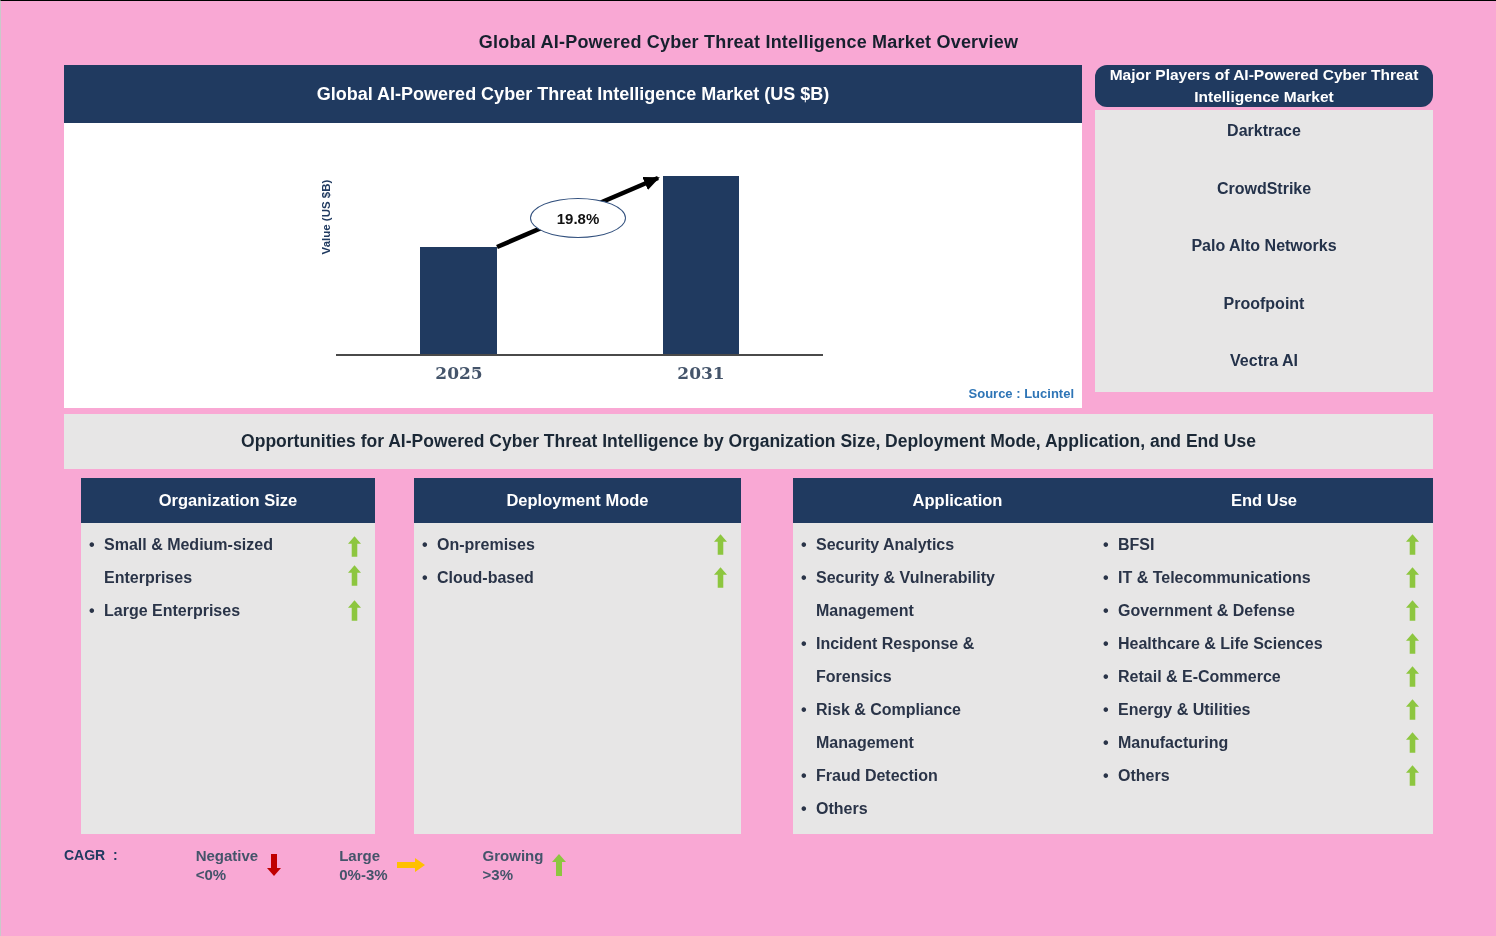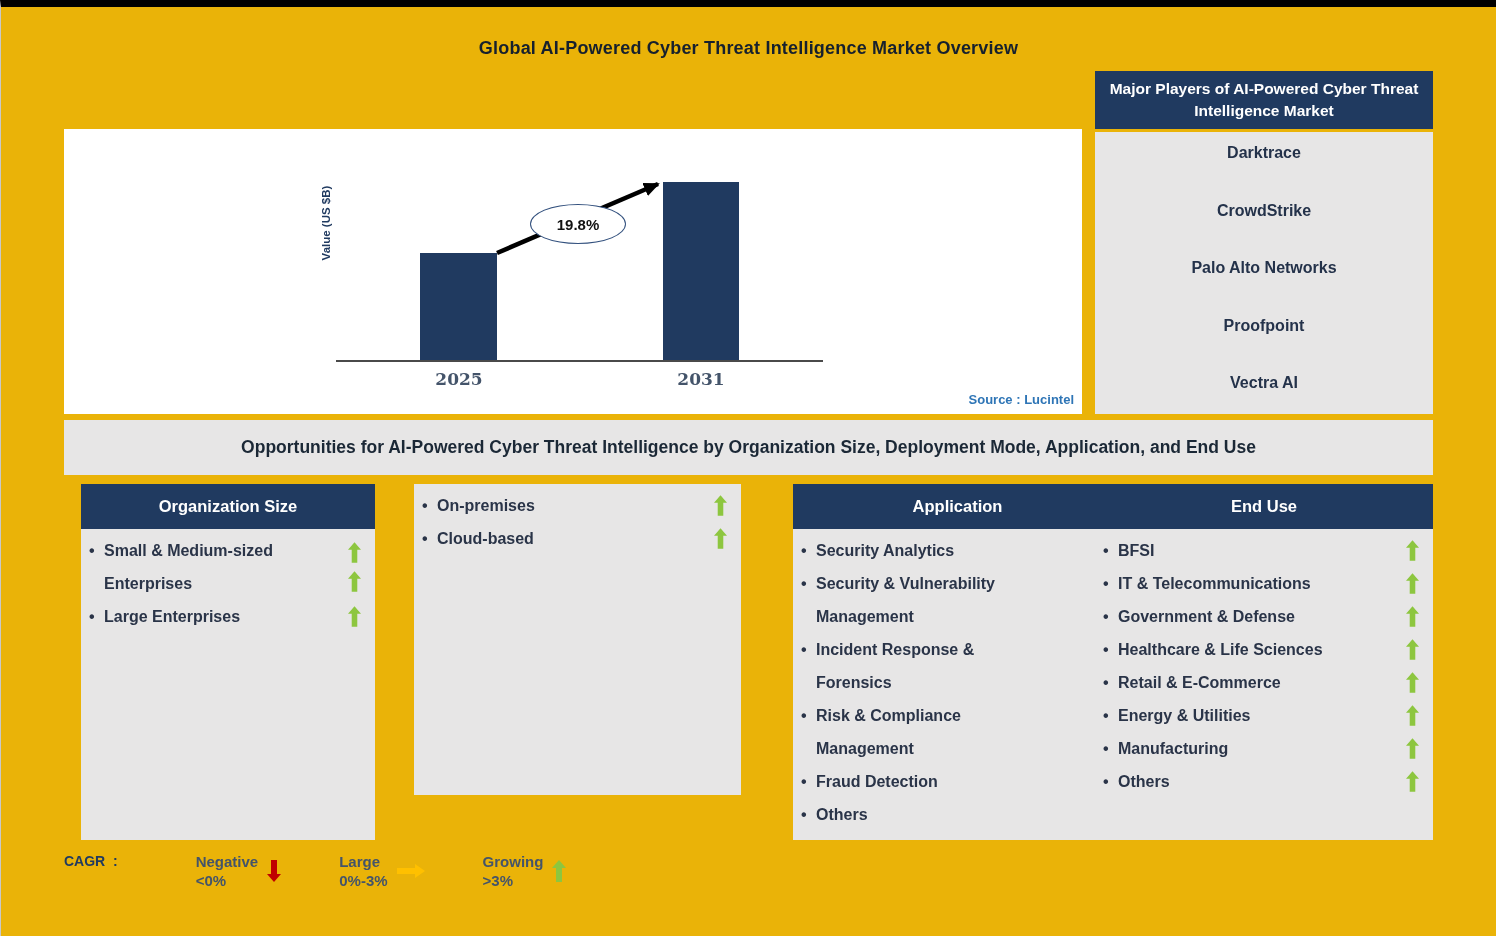--- a/index.html
+++ b/index.html
@@ -1,19 +1,19 @@
 <!DOCTYPE html>
 <html><head>
 <meta charset="utf-8">
 <style>
   * { margin:0; padding:0; box-sizing:border-box; }
   html,body { width:1496px; height:936px; background:#ffffff; overflow:hidden;
               font-family:"Liberation Sans", sans-serif; }
-  .page { position:relative; width:1496px; height:936px; background:#eab308;
-          border-left:1px solid #c9c9c9; border-top:7px solid #000000; }
+  .page { position:relative; width:1496px; height:936px; background:#f9a8d4;
+          border-left:1px solid #c9c9c9; border-top:1px solid #000000; }
 
   .main-title { position:absolute; top:31px; left:0; width:100%; text-align:center;
                 font-size:18px; font-weight:bold; color:#16202e; letter-spacing:.2px; }
 
   .panel-header { background:#203a60; color:#ffffff; font-weight:bold;
                   display:flex; align-items:center; justify-content:center; text-align:center; }
 
   .chart-header { position:absolute; left:63px; top:64px; width:1018px; height:58px; font-size:18px; }
 
   .chart-region { position:absolute; left:63px; top:122px; width:1018px; height:285px; background:#fff; }
@@ -26,21 +26,21 @@
                   background:#ffffff; border:1.5px solid #33517e; border-radius:50%;
                   display:flex; align-items:center; justify-content:center;
                   font-size:15px; font-weight:bold; color:#111111; }
   .tick { position:absolute; top:240px; width:80px; text-align:center;
           font-family:"DejaVu Serif", serif; font-weight:bold; font-size:17px; color:#44546a; }
   .tick-1 { left:355px; } .tick-2 { left:597px; }
   .source { position:absolute; left:720px; top:263px; width:290px; text-align:right;
             font-size:13px; font-weight:bold; color:#2e75b6; }
 
   .players-block { position:absolute; left:1094px; top:64px; width:338px; }
-  .players-header { height:58px; font-size:15.5px; line-height:1.4; padding:2px 12px; }
+  .players-header { height:42px; font-size:15.5px; line-height:1.4; padding:2px 12px;border-radius:12px; }
   .players-body { margin-top:3px; height:282px; background:#e7e6e6;
                   display:flex; flex-direction:column; justify-content:space-between;
                   padding:12px 0 22px; }
   .company { text-align:center; font-size:16px; font-weight:bold; color:#24324a; }
 
   .opp-band { position:absolute; left:63px; top:413px; width:1369px; height:55px; background:#e7e6e6;
               display:flex; align-items:center; justify-content:center; text-align:right;
               font-size:17.5px; font-weight:bold; color:#1b2836; line-height:1.5; padding:0 28px; }
 
   .opp-col { position:absolute; top:477px; height:356px; }
@@ -63,20 +63,23 @@
   .legend-name, .legend-range { font-size:15px; font-weight:bold; color:#44546a; line-height:19px;margin-left:44px; }
   .legend-arrow-wrap { display:flex; align-items:center; height:38px; }
 </style>
 </head>
 <body>
 
 <div class="page">
 
   <div class="main-title">Global AI-Powered Cyber Threat Intelligence Market Overview</div>
 
+  <div class="panel-header chart-header">
+    <span>Global AI-Powered Cyber Threat Intelligence Market (US $B)</span>
+  </div>
 
   <div class="chart-region">
     <div class="y-label">Value (US $B)</div>
     <svg class="arrow-svg" viewBox="0 0 1018 285">
       <defs>
         <marker id="ah" markerUnits="userSpaceOnUse" markerWidth="20" markerHeight="16" refX="14" refY="7" orient="auto">
           <path d="M0,0 L16,7 L0,14 Z" fill="#000000"></path>
         </marker>
       </defs>
       <line x1="433" y1="124" x2="594" y2="55" stroke="#000000" stroke-width="4.5" marker-end="url(#ah)"></line>
@@ -141,20 +144,21 @@
             </div>
             <div class="item-arrows">
               <svg viewBox="0 0 14 22" width="13" height="21">
                 <path d="M7 0 L14 8 L10 8 L10 22 L4 22 L4 8 L0 8 Z" fill="#8dc63f"></path>
               </svg>
             </div>
           </div>
         </div>
       </div>
       <div class="opp-col" style="left: 413px; width: 327px;">
+        <div class="col-header">Deployment Mode</div>
         <div class="col-body">
           <div class="opp-item">
             <div class="item-lines">
               <div class="item-line">
                 <span class="bullet">•</span>
                 <span class="item-text">On-premises</span>
               </div>
             </div>
             <div class="item-arrows">
               <svg viewBox="0 0 14 22" width="13" height="21">

